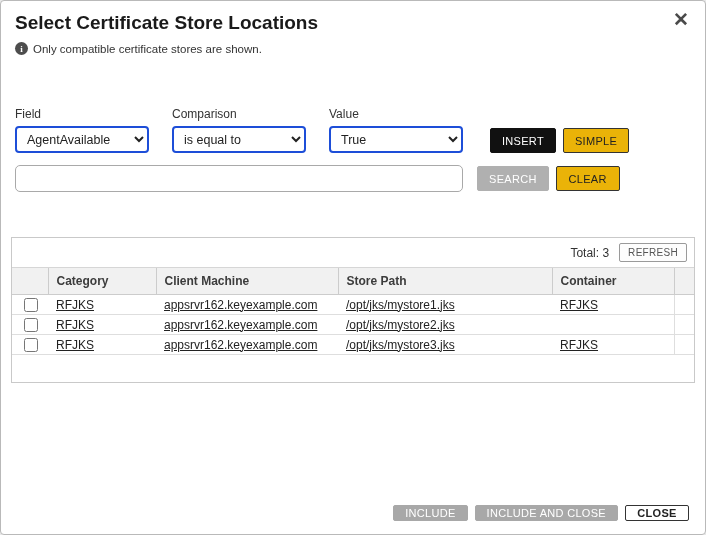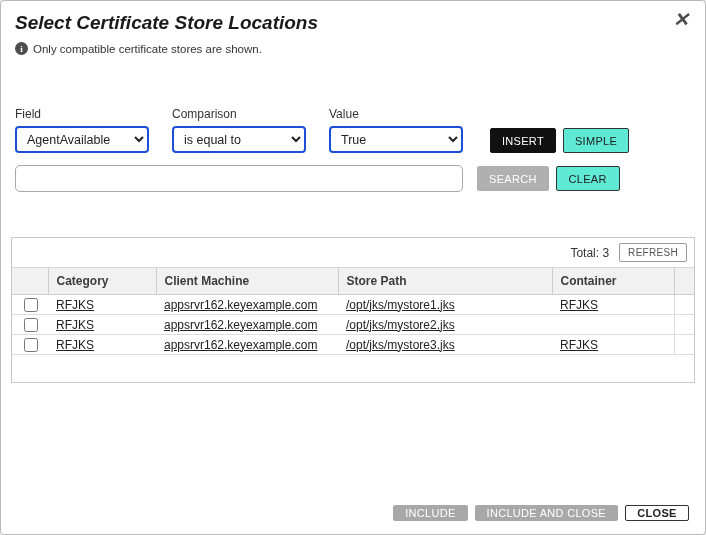--- a/index.html
+++ b/index.html
@@ -11,21 +11,21 @@
   .dialog {
     position: relative;
     width: 706px;
     height: 535px;
     background: #ffffff;
     border: 1px solid #b9b9b9;
     border-radius: 4px;
     overflow: hidden;
   }
   
-  .dlg-header { padding: 11px 16px 0 14px; font-style: italic; }
+  .dlg-header { padding: 11px 16px 0 14px; }
   .dlg-title {
     font-size: 19px;
     font-weight: bold;
     color: #1a1a1a;
   }
   .close-x {
     position: absolute;
     top: 9px;
     right: 16px;
     font-size: 19px;
@@ -104,21 +104,21 @@
     height: 16px;
     padding: 0 11px;
     font-size: 11px;
     font-family: "Liberation Sans", sans-serif;
     letter-spacing: 0.3px;
     border-radius: 2px;
     cursor: pointer;
     text-transform: uppercase;
   }
   .btn-dark   { background: #111111; color: #ffffff; border: 1px solid #111111; }
-  .btn-outline{ background: #5eead4; color: #222222; border: 1px solid #333333; }
+  .btn-outline{ background: #eab308; color: #222222; border: 1px solid #333333; }
   .btn-gray   { background: #b0b0b0; color: #ffffff; border: 1px solid #b0b0b0; }
   .btn-tall   { height: 25px; }
   
   .grid {
     margin: 45px 10px 0 10px;
     border: 1px solid #c9c9c9;
   }
   .grid-toolbar {
     display: flex;
     justify-content: flex-end;

